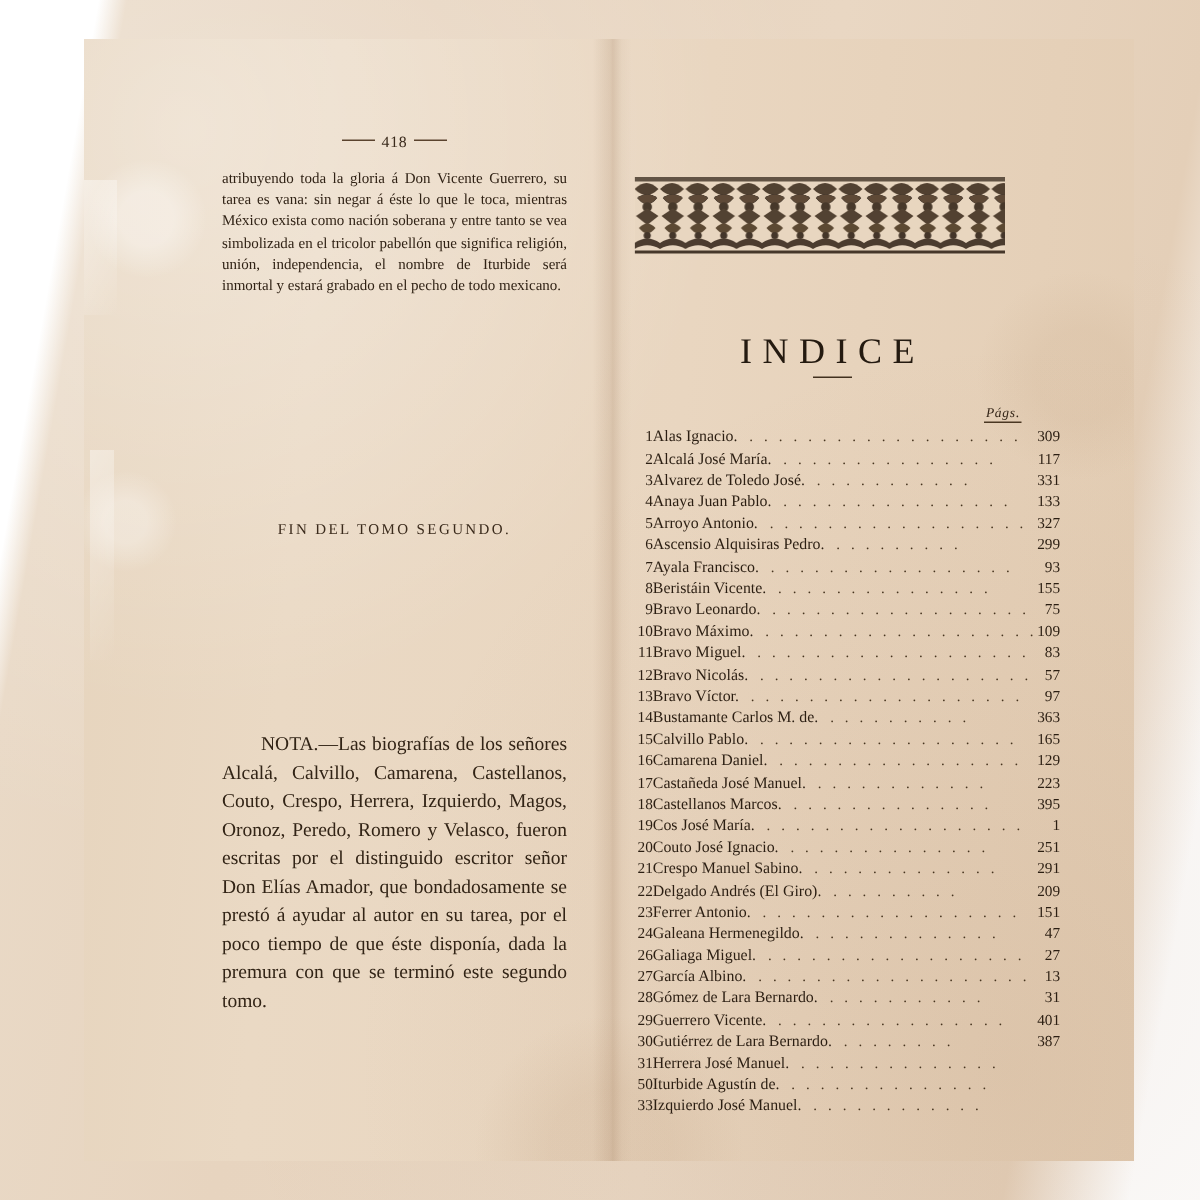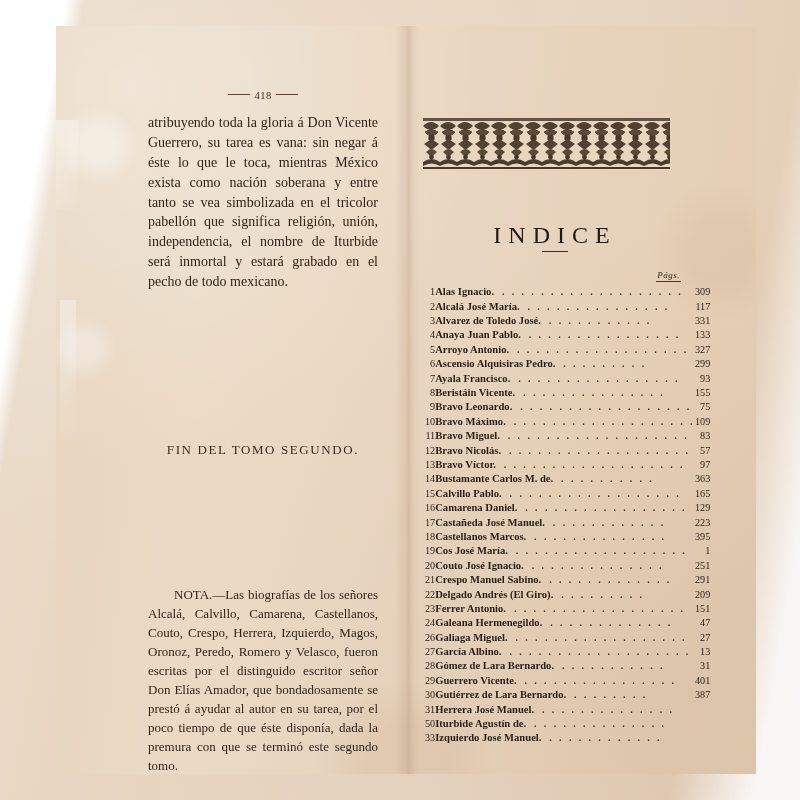--- a/index.html
+++ b/index.html
@@ -75,31 +75,31 @@
     display: inline-block;
     width: 22px;
     border-top: 1px solid #5a432e;
     vertical-align: middle;
     margin: 0 4px;
     position: relative;
     top: -2px;
   }
 
   .body-text {
-    font-size: 14px;
+    font-size: 10px;
     line-height: 1.42;
     text-align: justify;
     color: #302215;
     text-indent: 0;
   }
 
   .tomo-line {
     margin-top: 150px;
     text-align: center;
-    font-size: 13px;
+    font-size: 10px;
     letter-spacing: 1.6px;
     color: #3a2a1b;
   }
 
   .nota {
     margin-top: 128px;
     font-size: 13px;
     line-height: 1.46;
     text-align: justify;
     color: #322416;
@@ -165,21 +165,20 @@
   }
   td.num {
     width: 16px;
     text-align: right;
     padding-right: 5px;
     font-size: 10.2px;
   }
   td.name {
     width: auto;
     overflow: hidden;
-    font-weight: bold;
   }
   td.name .nm { }
   td.name .dots {
     letter-spacing: 2.4px;
     color: #4a3venue;
     color: #473venue;
     color: #46341f;
     padding-left: 3px;
     font-size: 10px;
   }

